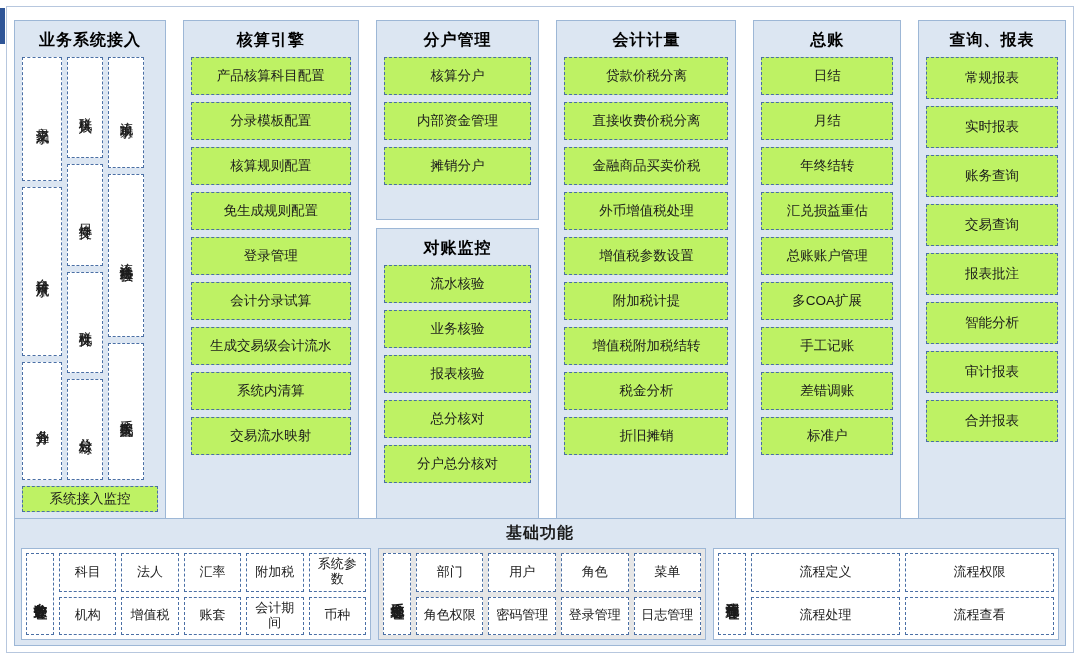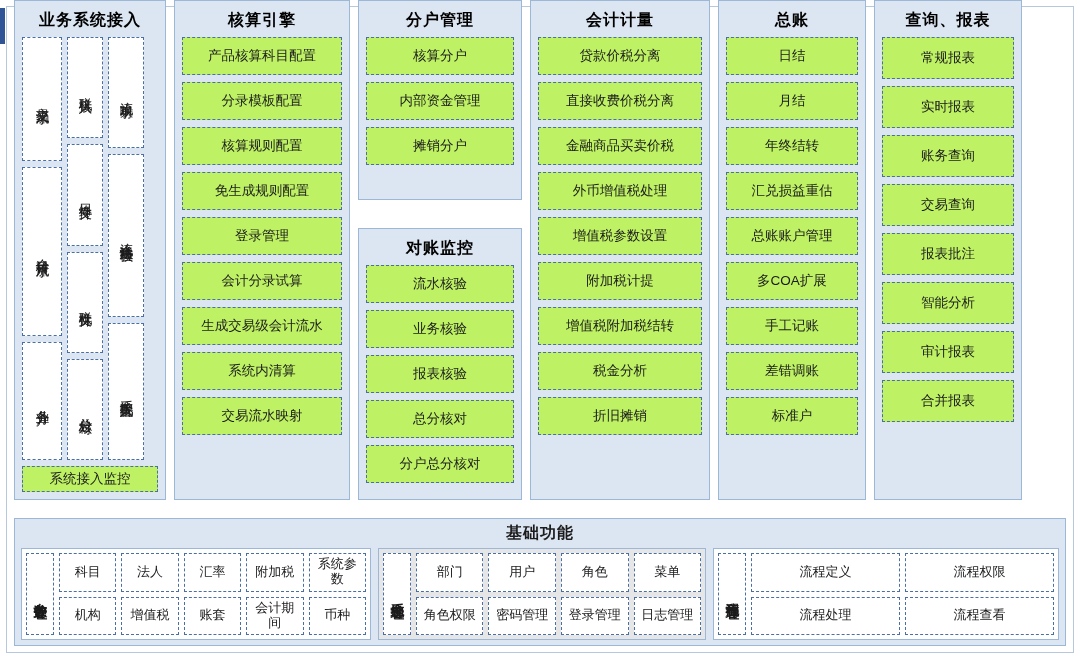--- a/index.html
+++ b/index.html
@@ -31,25 +31,25 @@
     position: absolute;
     left: 0px;
     top: 8px;
     width: 5px;
     height: 36px;
     background: #2f5597;
   }
   .top-row {
     position: absolute;
     left: 14px;
-    top: 0;
+    top: 20px;
     width: 1052px;
     height: 500px;
     display: flex;
-    gap: 8px;
+    gap: 17px;
     box-sizing: border-box;
   }
   .col {
     background: #dce6f2;
     border: 1px solid #9db7d6;
     box-sizing: border-box;
     padding: 6px 7px 7px 7px;
     display: flex;
     flex-direction: column;
   }
@@ -115,21 +115,21 @@
   .c2 .box { height: 38px; }
 
   
   .c3wrap {
     width: 164px;
     display: flex;
     flex-direction: column;
     gap: 8px;
   }
   .c3a { flex: 0 0 200px; }
-  .c3b { flex: 1; margin-top: 20px; }
+  .c3b { flex: 1; }
   .c3a .box { height: 38px; }
   .c3b .box { height: 38px; }
 
   
   .c4 { width: 180px; }
   .c4 .box { height: 38px; }
 
   
   .c5 { width: 148px; }
   .c5 .box { height: 38px; }

